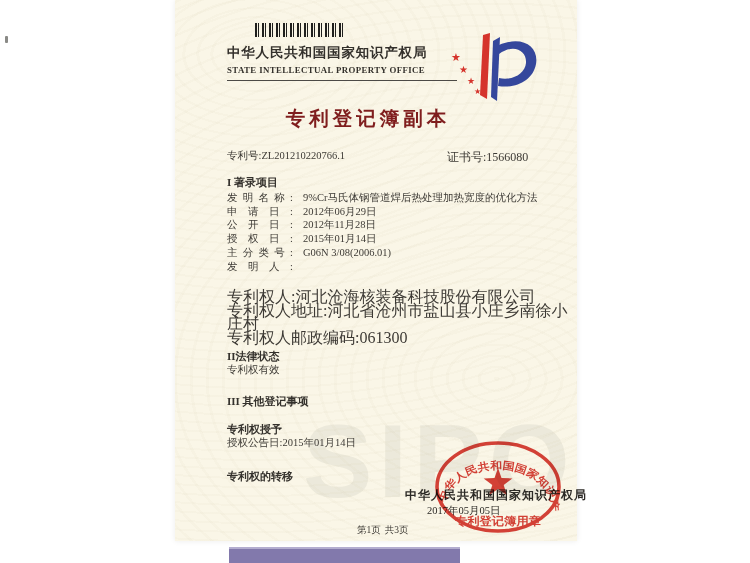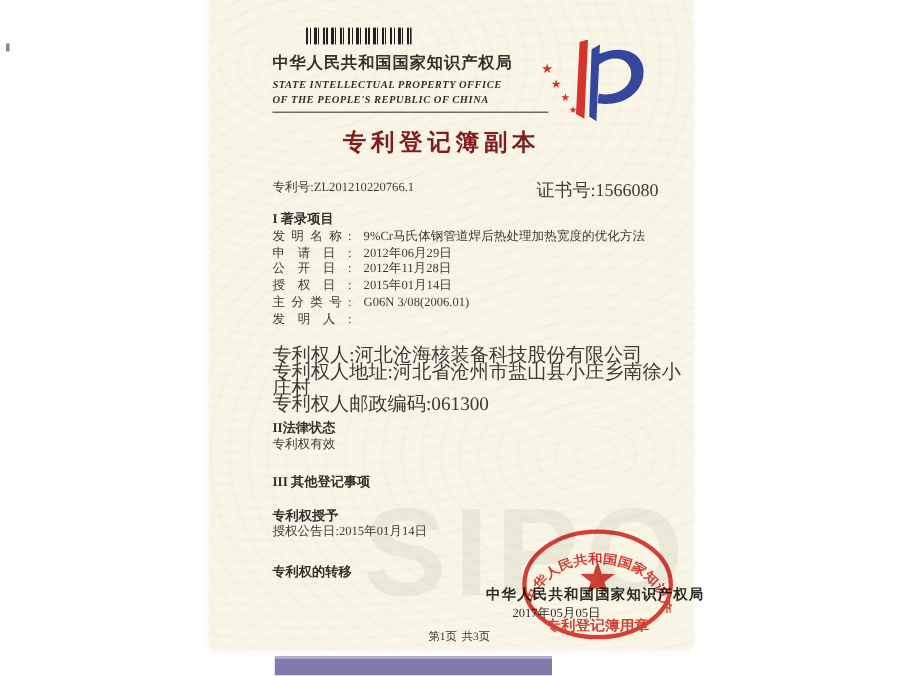--- a/index.html
+++ b/index.html
@@ -13,27 +13,27 @@
         background:
           repeating-radial-gradient(140px 90px at 20% 10%, rgba(190,178,140,.05) 0 3px, rgba(0,0,0,0) 3px 14px),
           repeating-radial-gradient(160px 110px at 80% 70%, rgba(190,178,140,.05) 0 3px, rgba(0,0,0,0) 3px 16px);
         pointer-events:none;}
   .barcode{position:absolute;left:80px;top:23px;width:88px;height:14px;
         background:
           repeating-linear-gradient(90deg,#20201e 0 2px,rgba(0,0,0,0) 2px 3px,#20201e 3px 4px,rgba(0,0,0,0) 4px 7px,
             #20201e 7px 9px,rgba(0,0,0,0) 9px 10px,#20201e 10px 11px,rgba(0,0,0,0) 11px 14px);}
   .hdr{position:absolute;left:52px;top:44px;width:240px;z-index:1;}
   .hdr-cn{font-size:13.5px;font-weight:bold;letter-spacing:.8px;color:#34312c;white-space:nowrap;}
-  .hdr-en{font-size:8.8px;font-weight:bold;letter-spacing:.4px;color:#34312c;margin-top:3px;white-space:nowrap;font-style:italic;}
+  .hdr-en{font-size:8.8px;font-weight:bold;letter-spacing:.4px;color:#34312c;margin-top:3px;white-space:nowrap;}
   .hdr-rule{width:230px;height:1.2px;background:#4c4a46;margin-top:5px;}
   .logo{position:absolute;left:272px;top:33px;z-index:1;}
   .doc-title{position:absolute;left:0;top:105px;width:386px;text-align:center;
         font-size:19.5px;font-weight:bold;letter-spacing:4px;color:#7f1d1d;z-index:1;}
   .meta-left{position:absolute;left:52px;top:149px;font-size:10.5px;z-index:1;}
-  .meta-right{position:absolute;left:272px;top:149px;font-size:15px;z-index:1;}
+  .meta-right{position:absolute;left:272px;top:149px;font-size:12px;z-index:1;}
   .sec-h{position:absolute;left:52px;font-size:11px;font-weight:bold;color:#34312c;z-index:1;}
   .plain{position:absolute;left:52px;font-size:10.5px;z-index:1;}
   .fields{position:absolute;left:52px;top:191px;width:330px;font-size:10.5px;line-height:13.7px;z-index:1;}
   .frow{display:flex;align-items:flex-start;}
   .fl{display:inline-block;width:66px;text-align:justify;text-align-last:justify;flex:0 0 66px;}
   .fv{margin-left:10px;width:254px;}
   .holders{position:absolute;left:52px;top:290px;font-size:16px;line-height:13.6px;z-index:1;}
   .issuer{position:absolute;left:230px;top:487px;font-size:12px;font-weight:bold;letter-spacing:1px;color:#2c2a26;z-index:1;white-space:nowrap;}
   .issue-date{position:absolute;left:252px;top:504px;font-size:10.5px;color:#2c2a26;z-index:1;}
   .pagenums{position:absolute;left:182px;top:524px;font-size:9.5px;z-index:1;display:flex;gap:4px;}
@@ -50,21 +50,20 @@
 
   <div class="page">
 
     <div class="watermark">SIPO</div>
 
     <div class="barcode"></div>
 
     <div class="hdr">
       <div class="hdr-cn">中华人民共和国国家知识产权局</div>
       <div class="hdr-en">STATE  INTELLECTUAL  PROPERTY  OFFICE</div>
-      <div class="hdr-en">OF  THE  PEOPLE'S  REPUBLIC  OF  CHINA</div>
       <div class="hdr-rule"></div>
     </div>
 
     <svg class="logo" width="95" height="68" viewBox="0 0 95 68">
       <polygon points="36,2 43,0 40,66 33,62" fill="#d5342c"></polygon>
       <polygon points="46,8 53,4 50,68 44,64" fill="#35479c"></polygon>
       <path d="M52,12 C76,2 92,14 89,31 C86,48 68,56 51,53 L52,45 C65,48 78,41 79,30 C80,18 67,10 52,21 Z" fill="#35479c"></path>
       <text x="4" y="28" font-size="11" fill="#d5342c">★</text>
       <text x="12" y="40" font-size="10" fill="#d5342c">★</text>
       <text x="20" y="51" font-size="9" fill="#d5342c">★</text>

